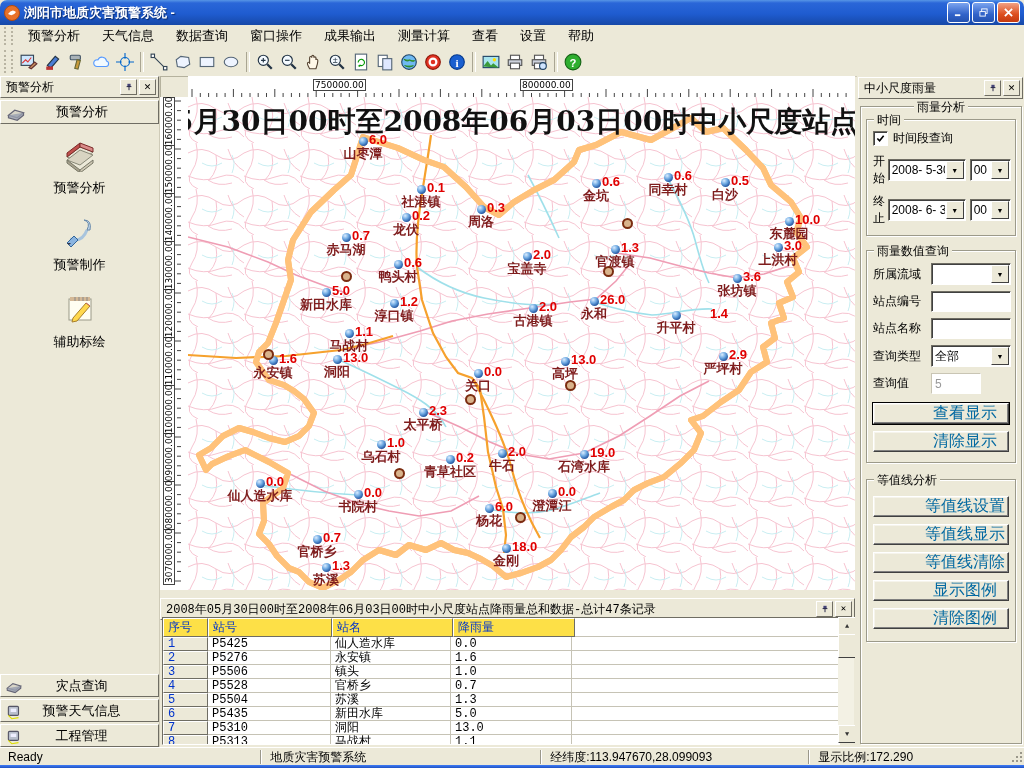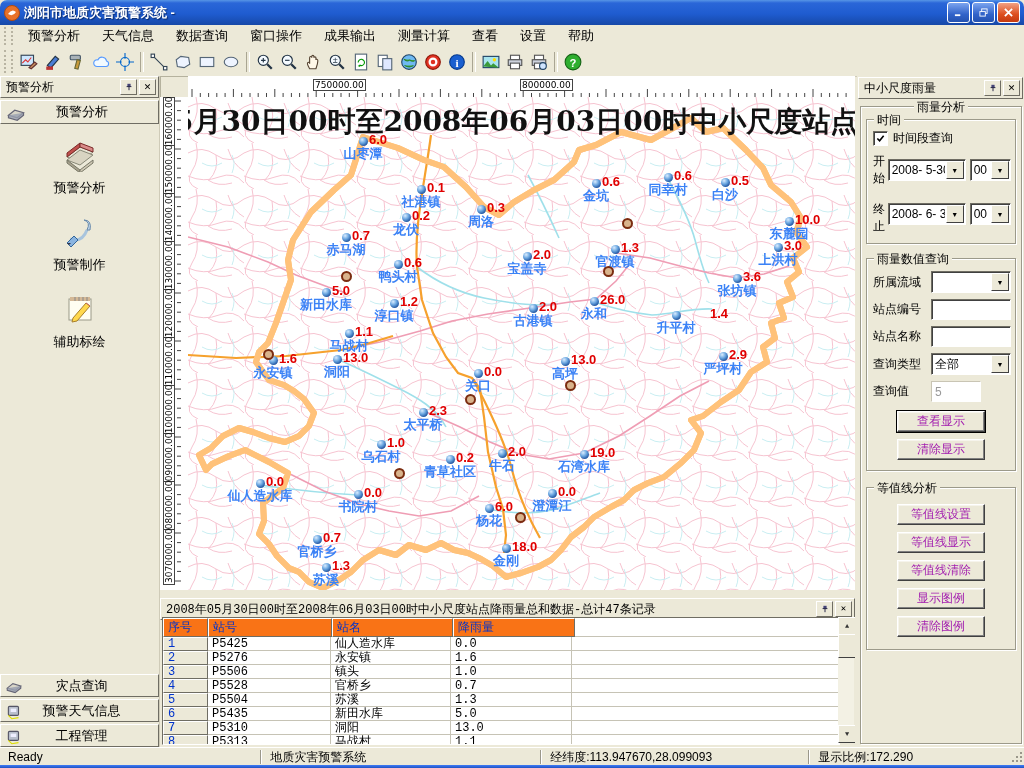--- a/index.html
+++ b/index.html
@@ -27,21 +27,21 @@
   .tbtn svg{width:18px;height:18px;}
   .tsep{width:2px;height:20px;margin:0 3px;border-left:1px solid #a9a592;border-right:1px solid #fff;}
   .panel-hdr{height:20px;background:#ECE9D8;border:1px solid;border-color:#fff #6f6d63 #6f6d63 #fff;
     display:flex;align-items:center;font-size:12px;padding:0 2px 0 5px;}
   .panel-hdr .ht{flex:1;}
   .pbtn{width:15px;height:14px;margin-left:2px;background:#ECE9D8;border:1px solid;
     border-color:#fff #6f6d63 #6f6d63 #fff;display:flex;align-items:center;justify-content:center;
     font-size:9px;line-height:1;color:#000;}
   .btn{background:#ECE9D8;border:1px solid;border-color:#fff #404040 #404040 #fff;
     box-shadow:inset -1px -1px 0 #808080, inset 1px 1px 0 #f6f4ec;
-    font-size:12px;display:flex;align-items:center;justify-content:center;color:#a21caf;}
+    font-size:16px;display:flex;align-items:center;justify-content:center;color:#0369a1;padding-left:48px;}
   .btn.default{outline:1px solid #000;}
   .gbox{border:1px solid #9c9a8a;box-shadow:1px 1px 0 #fff, inset 1px 1px 0 #fff;position:relative;}
   .glabel{position:absolute;top:-8px;left:7px;background:#ECE9D8;padding:0 3px;font-size:12px;}
   .glabel.center{left:50%;transform:translateX(-50%);}
   .combo{display:flex;align-items:center;height:20px;background:#fff;border:1px solid;
     border-color:#6f6d63 #fff #fff #6f6d63;box-shadow:inset 1px 1px 0 #404040;}
   .cval{flex:1;font-size:12px;padding:0 3px;white-space:nowrap;overflow:hidden;}
   .carw{width:16px;height:16px;margin:1px;background:#ECE9D8;border:1px solid;
     border-color:#fff #404040 #404040 #fff;font-size:7px;display:flex;align-items:center;justify-content:center;color:#000;}
   .checkbox{width:13px;height:13px;background:#fff;border:1px solid;border-color:#6f6d63 #fff #fff #6f6d63;
@@ -67,31 +67,31 @@
   #v-ruler{position:absolute;left:160px;top:97px;width:28px;height:493px;background:#fff;border-right:1px solid #6f6d63;overflow:hidden;}
   .rlab{position:absolute;font-size:9px;background:#fff;border:1px solid #444;padding:0 1px;
     color:#000;white-space:nowrap;font-family:"DejaVu Sans","Liberation Sans",sans-serif;}
   #map-canvas{position:absolute;left:188px;top:97px;width:667px;height:493px;background:#fff;overflow:hidden;}
   .map-title{position:absolute;left:-14px;top:6px;font-size:28px;font-weight:bold;white-space:nowrap;
     font-family:"DejaVu Serif","Liberation Serif",serif;color:#111;letter-spacing:0px;}
   .station{position:absolute;left:0;top:0;}
   .marker{position:absolute;width:9px;height:9px;border-radius:50%;
     background:radial-gradient(circle at 35% 30%,#d9ecff,#6aa6e0 40%,#1c4f9c 78%,#0e3163);}
   .sval{position:absolute;font-size:13px;font-weight:bold;color:#e00000;white-space:nowrap;}
-  .sname{position:absolute;font-size:13px;font-weight:bold;color:#3b82f6;white-space:nowrap;transform:translateX(-50%);}
+  .sname{position:absolute;font-size:13px;font-weight:bold;color:#7f1d1d;white-space:nowrap;transform:translateX(-50%);}
   .hazard{position:absolute;width:7px;height:7px;border-radius:50%;background:#d9b38c;border:2px solid #7b2c10;}
   
   #bottom-panel{position:absolute;left:160px;top:598px;width:695px;height:147px;background:#ECE9D8;overflow:hidden;font-family:Liberation Mono, monospace;}
   #grid{position:absolute;left:2px;top:19px;width:676px;height:126px;background:#fff;
     border:1px solid;border-color:#6f6d63 #fff #fff #6f6d63;overflow:hidden;}
   .trow{display:flex;height:14px;}
   .trow.thead{height:19px;}
   .tc{border-right:1px solid #c6c3b5;border-bottom:1px solid #c6c3b5;font-size:12px;
     padding:0 4px;white-space:nowrap;overflow:hidden;display:flex;align-items:center;background:#fff;color:#000;}
-  .thead .tc{background:#f97316;color:#0033cc;border:1px solid;border-color:#fff #6f6d63 #6f6d63 #fff;}
+  .thead .tc{background:#fde047;color:#0033cc;border:1px solid;border-color:#fff #6f6d63 #6f6d63 #fff;}
   .tc.idx{background:#ECE9D8;color:#0033cc;border:1px solid;border-color:#fff #6f6d63 #6f6d63 #fff;}
   .tc.fill{flex:1;border-right:none;}
   .thead .tc.fill{background:#fff;border:none;border-bottom:1px solid #c6c3b5;}
   #tscroll{position:absolute;right:1px;top:19px;width:16px;height:126px;background:#f3f1e4;}
   .sbtn{position:absolute;left:0;width:16px;height:16px;background:#ECE9D8;border:1px solid;
     border-color:#fff #404040 #404040 #fff;font-size:7px;display:flex;align-items:center;justify-content:center;color:#333;}
   .sthumb{position:absolute;left:0;top:17px;width:16px;height:22px;background:#ECE9D8;border:1px solid;
     border-color:#fff #404040 #404040 #fff;}
   
   #right-panel{position:absolute;left:857px;top:76px;width:167px;height:671px;background:#ECE9D8;}
@@ -749,21 +749,21 @@
           <span class="combo" style="width:76px;">
               <span class="cval">2008- 5-30</span>
               <span class="carw">▼</span>
             </span>
           <span class="combo" style="width:42px;margin-left:4px;">
               <span class="cval">00</span>
               <span class="carw">▼</span>
             </span>
         </div>
         <div class="rrow">
-          <span class="lbl" style="width:28px;margin-top:8px;">终止</span>
+          <span class="lbl" style="width:28px;">终止</span>
           <span class="combo" style="width:76px;">
               <span class="cval">2008- 6- 3</span>
               <span class="carw">▼</span>
             </span>
           <span class="combo" style="width:42px;margin-left:4px;">
               <span class="cval">00</span>
               <span class="carw">▼</span>
             </span>
         </div>
       </div>

